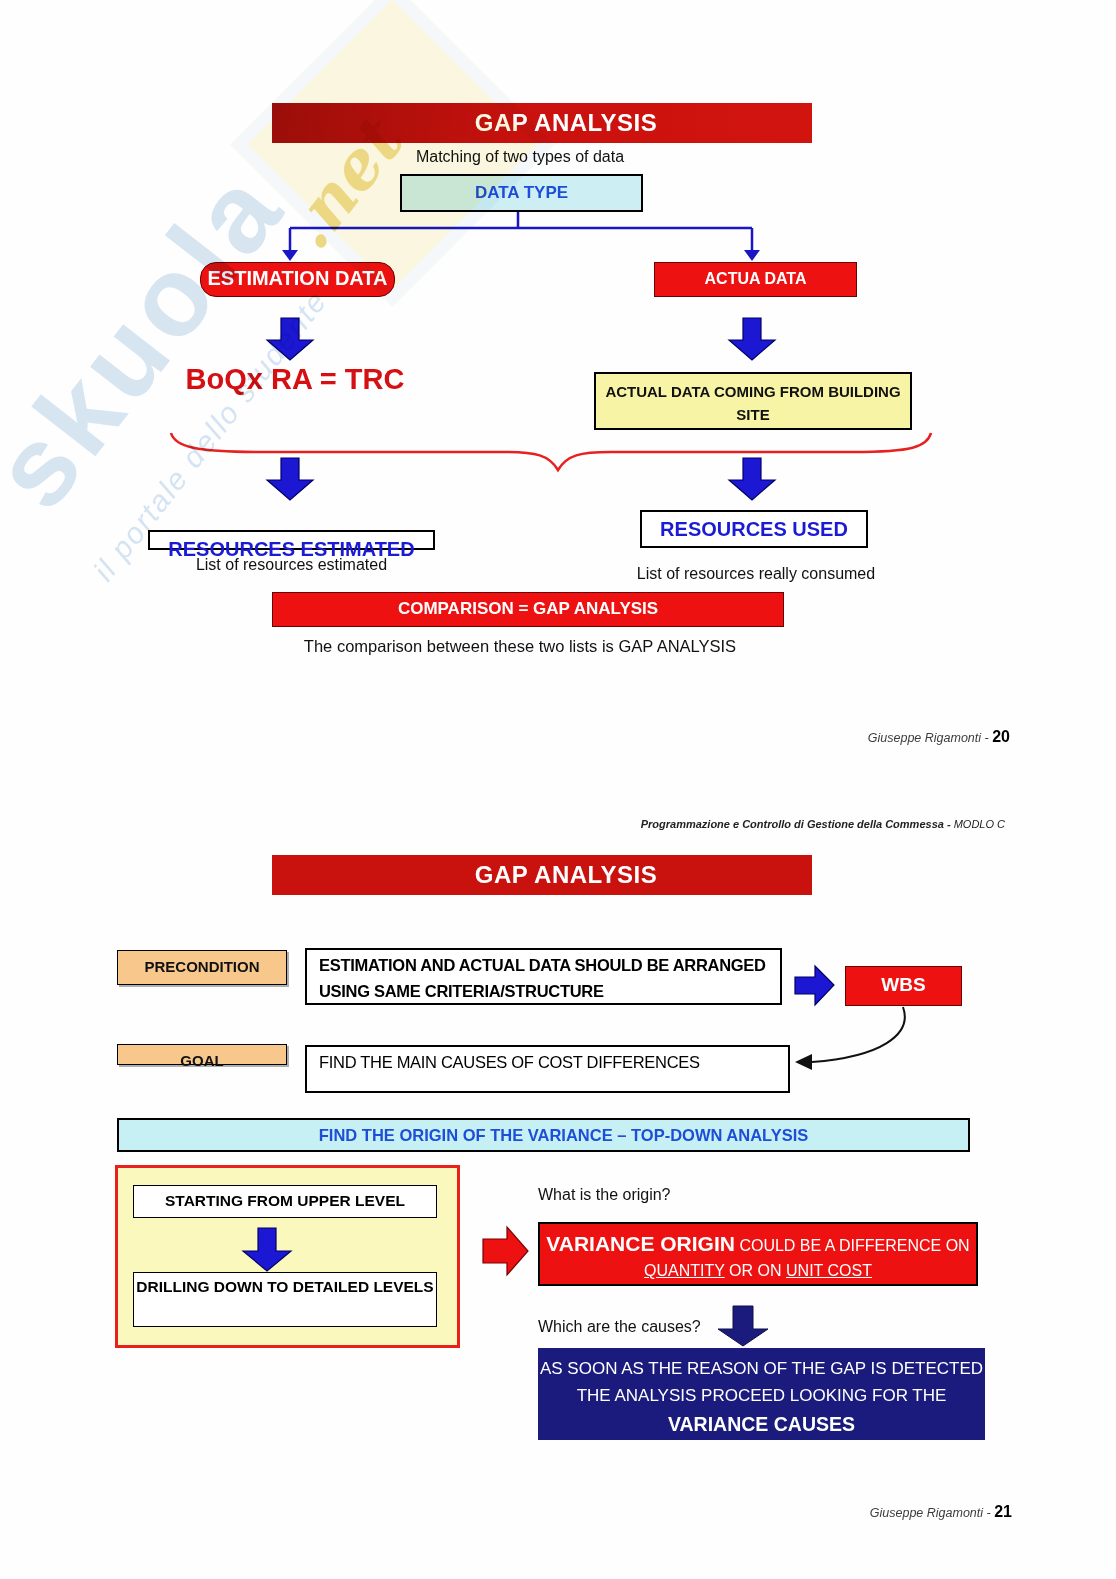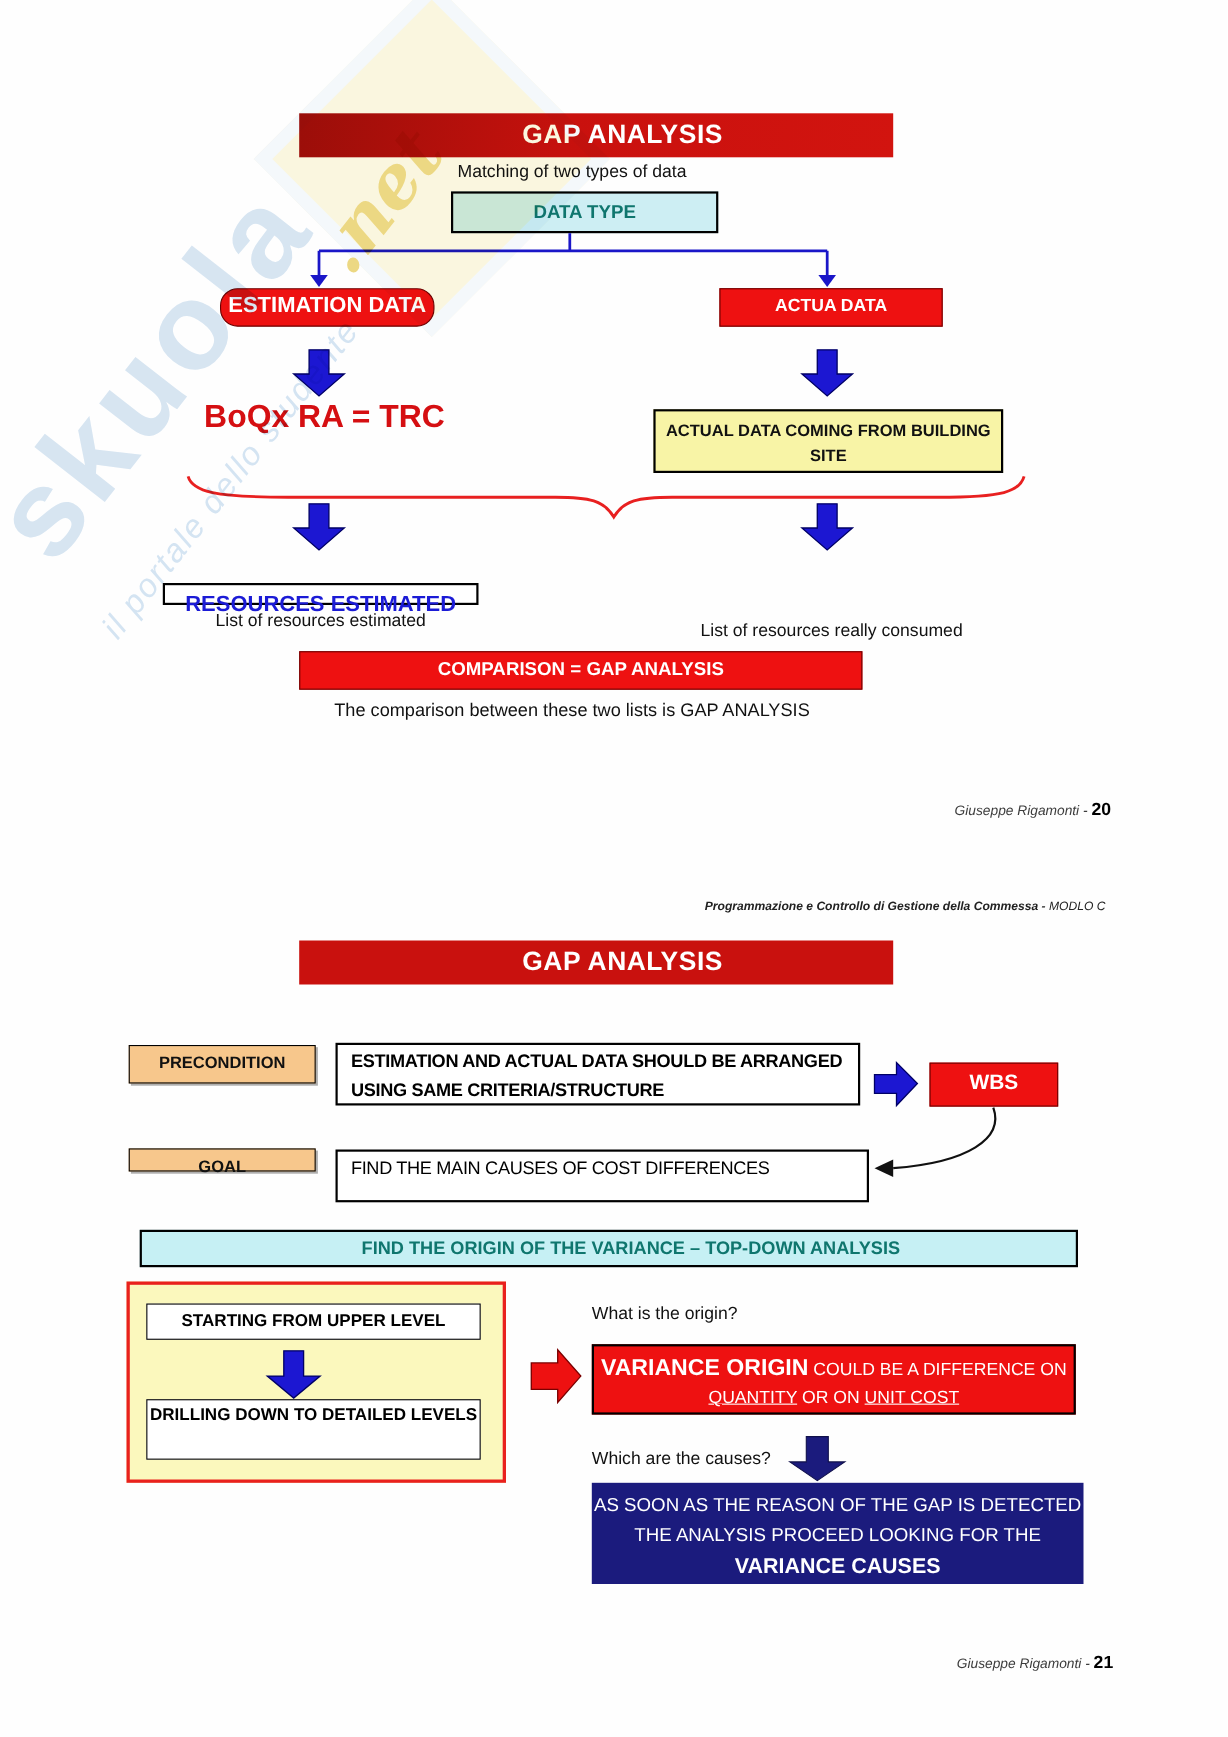--- a/index.html
+++ b/index.html
@@ -16,21 +16,21 @@
     text-align:center;
     padding-left:48px;
   }
   .red-box {
     background:#ee1111; border:1px solid #6d0000; color:#fff;
     font-weight:bold; text-align:center;
   }
   .white-box { background:#fff; border:2px solid #000; box-sizing:border-box; }
   .blue-title { color:#1b1bd6; font-weight:bold; font-size:20px; text-align:center; }
   .cyan-box { background:#cdeef3; border:2px solid #000; box-sizing:border-box;
-    font-weight:bold; color:#0f766e; text-align:center;margin-left:10px; }
+    font-weight:bold; color:#1d4ed8; text-align:center; }
   .orange-box { background:#f7c78c; border:1.5px solid #000; box-sizing:border-box;
     font-weight:bold; color:#111; text-align:center; box-shadow:2px 2px 0 rgba(110,110,110,.55); }
   .yellow-box { background:#f8f4a6; border:2px solid #000; box-sizing:border-box;
     font-weight:bold; color:#111; text-align:center; }
   .plain { color:#111; font-size:16px; }
   .footer { font-style:italic; color:#3c3c3c; font-size:12.5px; text-align:right; }
   .footer b { font-style:normal; font-weight:bold; color:#000; font-size:16px; letter-spacing:0; }
   .course { font-style:italic; font-weight:bold; color:#222; font-size:11px; text-align:right; }
   .course i { font-weight:normal; }
   .navy-box { background:#1b1b7d; color:#fff; text-align:center; box-sizing:border-box; }
@@ -64,20 +64,21 @@
   <div class="abs red-box z1" style="left:200px; top:262px; width:193px; height:33px; line-height:31px; font-size:20px;border-radius:16px;">ESTIMATION DATA</div>
 
   <div class="abs red-box z1" style="left:654px; top:262px; width:201px; height:33px; line-height:31px; font-size:16px;">ACTUA DATA</div>
 
   <div class="abs yellow-box z1" style="left:594px; top:372px; width:318px; height:58px; font-size:15px; line-height:1.55; padding-top:6px;">ACTUAL DATA COMING FROM BUILDING SITE</div>
 
   <div class="abs ctr z1" style="left:160px; top:363px; width:270px; height:36px; color:#d50f12; font-weight:bold; font-size:29px;">BoQx RA = TRC</div>
 
   <div class="abs white-box blue-title z1" style="left:148px; top:530px; width:287px; height:20px; line-height:34px;">RESOURCES ESTIMATED</div>
 
+  <div class="abs white-box blue-title z1" style="left:640px; top:510px; width:228px; height:38px; line-height:34px;">RESOURCES  USED</div>
 
   <div class="abs plain ctr z1" style="left:148px; top:556px; width:287px; height:20px;">List of resources estimated</div>
 
   <div class="abs plain ctr z1" style="left:600px; top:565px; width:312px; height:20px;">List of resources really consumed</div>
 
   <div class="abs red-box z1" style="left:272px; top:592px; width:510px; height:33px; line-height:31px; font-size:17px;">COMPARISON = GAP ANALYSIS</div>
 
   <div class="abs plain ctr z1" style="left:228px; top:637px; width:584px; height:22px; font-size:16.5px;">The comparison between these two lists is GAP ANALYSIS</div>
 
   <div class="abs footer z1" style="left:690px; top:728px; width:320px; height:22px;">

